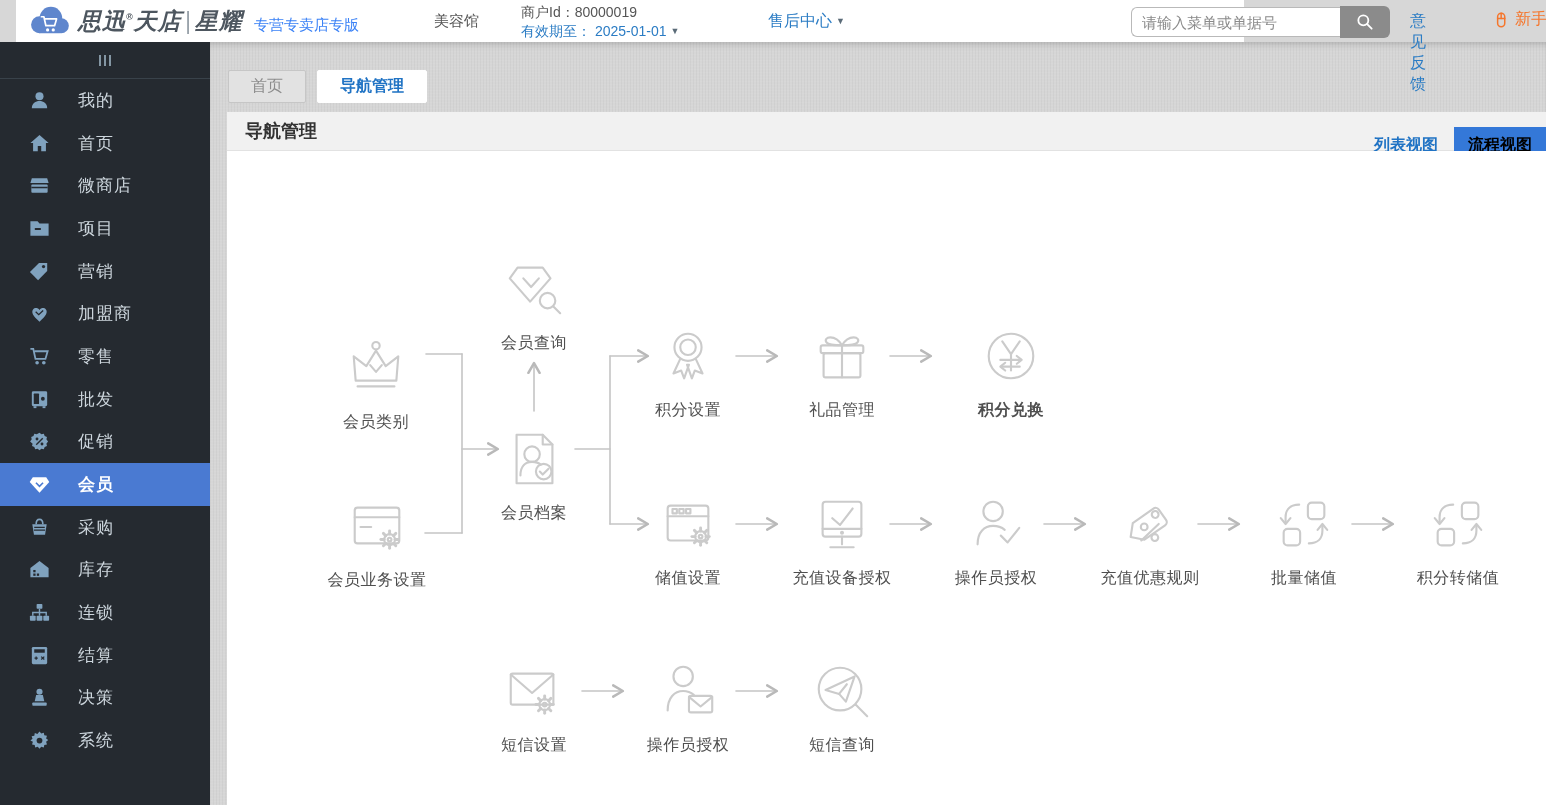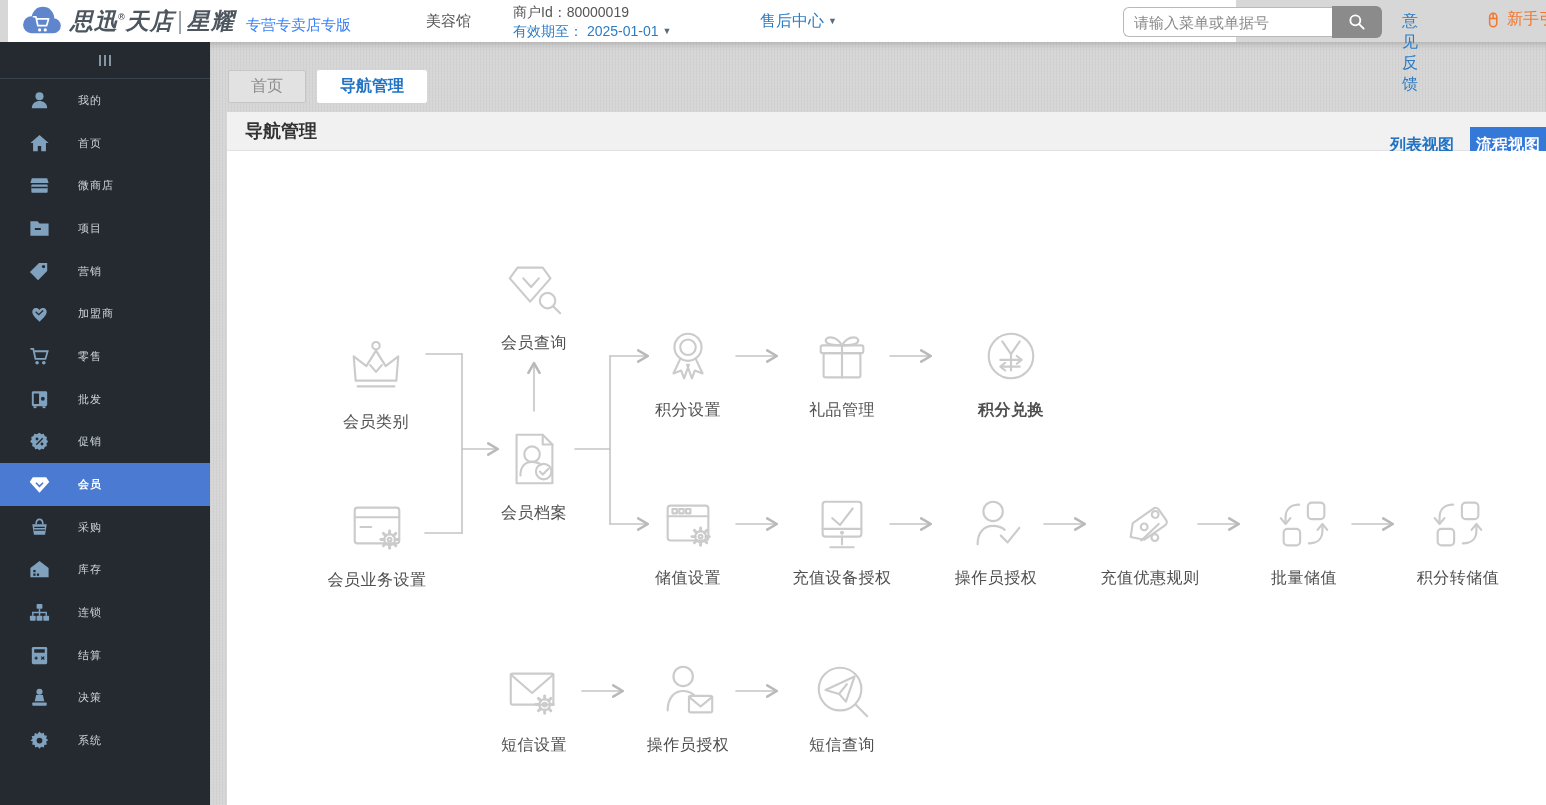--- a/index.html
+++ b/index.html
@@ -1,18 +1,18 @@
 <!DOCTYPE html>
 <html><head>
 <meta charset="utf-8">
 <style>
   html,body{margin:0;padding:0;width:1546px;height:805px;overflow:hidden;
     font-family:"Liberation Sans","DejaVu Sans",sans-serif;background:#d7d7d7;position:relative;}
   
-  .header{position:absolute;top:0;left:8px;width:1228px;height:42px;background:#fff;z-index:5;}
+  .header{position:absolute;top:0;left:16px;width:1228px;height:42px;background:#fff;z-index:5;}
   .logo{position:absolute;left:10px;top:4px;display:flex;align-items:center;gap:6px;}
   .brand{font-weight:bold;font-style:italic;font-size:23px;color:#4d565f;letter-spacing:1px;white-space:nowrap;}
   .brand sup{font-size:9px;}
   .brand .div{color:#9aa3ab;font-weight:normal;margin:0 3px;}
   .edition{position:absolute;left:238px;top:16px;font-size:15px;color:#3b82f6;}
   .storename{position:absolute;left:418px;top:12px;font-size:15px;color:#555;}
   .merchant{position:absolute;left:505px;top:3px;font-size:14px;line-height:19px;color:#555;}
   .merchant .blue{color:#2b7cc4;}
   .caret{font-size:9px;color:#5a6b78;margin-left:4px;vertical-align:2px;}
   .aftersales{position:absolute;left:752px;top:11px;font-size:16px;color:#2b7cc4;cursor:pointer;}
@@ -27,42 +27,42 @@
     color:#f5762c;font-size:16px;white-space:nowrap;cursor:pointer;}
   
   .sidebar{position:absolute;left:0;top:42px;width:210px;bottom:0;background:#252a30;z-index:4;}
   .collapse{height:36px;display:flex;align-items:center;justify-content:center;
     border-bottom:1px solid #39424a;cursor:pointer;}
   .collapse .bars{display:flex;gap:3px;}
   .collapse .bars i{display:block;width:2px;height:11px;background:#8496a3;}
   .si{--row-bg:#252a30;height:42.7px;display:flex;align-items:center;padding-left:28px;
     cursor:pointer;background:var(--row-bg);}
   .si .icn{width:24px;height:24px;color:#80a2be;margin-right:26px;display:flex;align-items:center;}
-  .si .silbl{font-size:11px;color:#cdd6dd;letter-spacing:1px;}
+  .si .silbl{font-size:17px;color:#cdd6dd;letter-spacing:1px;}
   .si.sel{--row-bg:#4a7ad2;}
   .si.sel .icn{color:#ffffff;}
   .si.sel .silbl{color:#ffffff;font-weight:bold;}
   
   .main{position:absolute;left:210px;top:42px;right:0;bottom:0;
     background-color:#d6d6d6;
     background-image:repeating-linear-gradient(0deg,rgba(255,255,255,.05) 0 1px,transparent 1px 3px),
       repeating-linear-gradient(90deg,rgba(0,0,0,.03) 0 1px,transparent 1px 3px);}
   .tabbar{height:70px;display:flex;align-items:flex-end;padding-left:18px;gap:11px;
     box-shadow:inset 0 6px 8px -6px rgba(0,0,0,.28);}
   .tab{height:31px;margin-bottom:9px;display:flex;align-items:center;padding:0 22px;
     font-size:16px;color:#8c8c8c;background:#e2e2e2;border:1px solid #c6c6c6;border-radius:2px;cursor:pointer;}
   .tab.active{background:#fff;border-color:#fff;color:#2073c4;font-weight:bold;}
   .content{margin-left:17px;}
   .pagebar{height:38px;background:#f1f1f1;border-bottom:1px solid #e2e2e2;
     display:flex;align-items:center;}
   .pagebar h1{margin:0;padding-left:18px;font-size:18px;color:#333;font-weight:bold;flex:0 0 auto;}
   .views{margin-left:auto;display:flex;align-items:center;}
   .viewbtn{border:none;background:transparent;color:#2073c4;font-size:16px;font-weight:bold;
     padding:0 16px;height:36px;cursor:pointer;font-family:inherit;margin-top:28px;}
-  .viewbtn.active{background:#3478d8;color:#ffffff;padding:0 6px;}
+  .viewbtn.active{background:#3478d8;color:#000000;padding:0 14px;}
   .canvas{position:relative;height:654px;background:#fff;overflow:hidden;}
   .connectors{position:absolute;left:0;top:0;}
   .fnode{position:absolute;width:140px;text-align:center;cursor:pointer;}
   .fnode .fic{display:block;margin:0 auto;stroke:#cbcbcb;fill:none;stroke-width:2.2;
     stroke-linecap:round;stroke-linejoin:round;}
   .fnode .flbl{margin-top:13px;font-size:16px;color:#4f4f4f;letter-spacing:.5px;white-space:nowrap;}
 </style>
 </head>
 <body>
 

